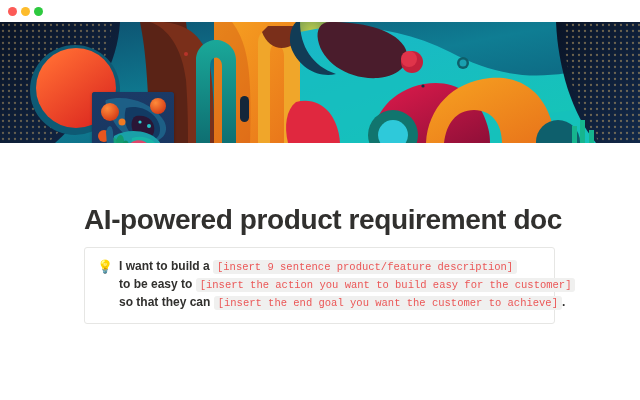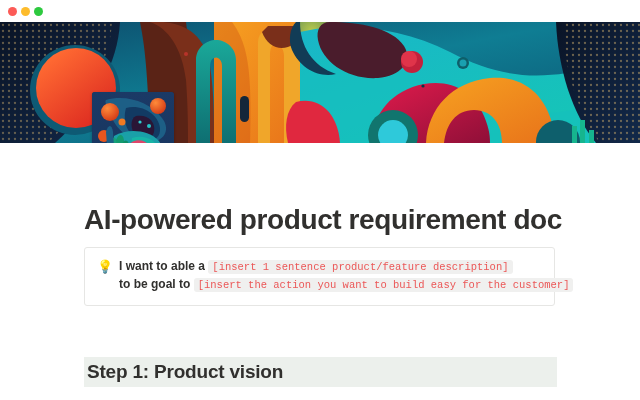--- a/index.html
+++ b/index.html
@@ -309,26 +309,29 @@
   </div>
 
   <div class="page">
 
     <div class="page-title">AI-powered product requirement doc</div>
 
     <div class="callout">
       <span class="callout-icon">💡</span>
       <div class="callout-body">
         <div class="callout-line">
-          <span>I want to able a</span>
-          <span class="code">[insert 1 sentence product/feature description]</span>
+          <span>I want to build a</span>
+          <span class="code">[insert 9 sentence product/feature description]</span>
         </div>
         <div class="callout-line">
-          <span>to be goal to</span>
+          <span>to be easy to</span>
           <span class="code">[insert the action you want to build easy for the customer]</span>
+        </div>
+        <div class="callout-line">
+          <span>so that they can</span>
+          <span class="code">[insert the end goal you want the customer to achieve]</span><span class="tail">.</span>
         </div>
       </div>
     </div>
 
-    <div class="step-heading">Step 1: Product vision</div>
 
   </div>
 </div>
 
 </body></html>

